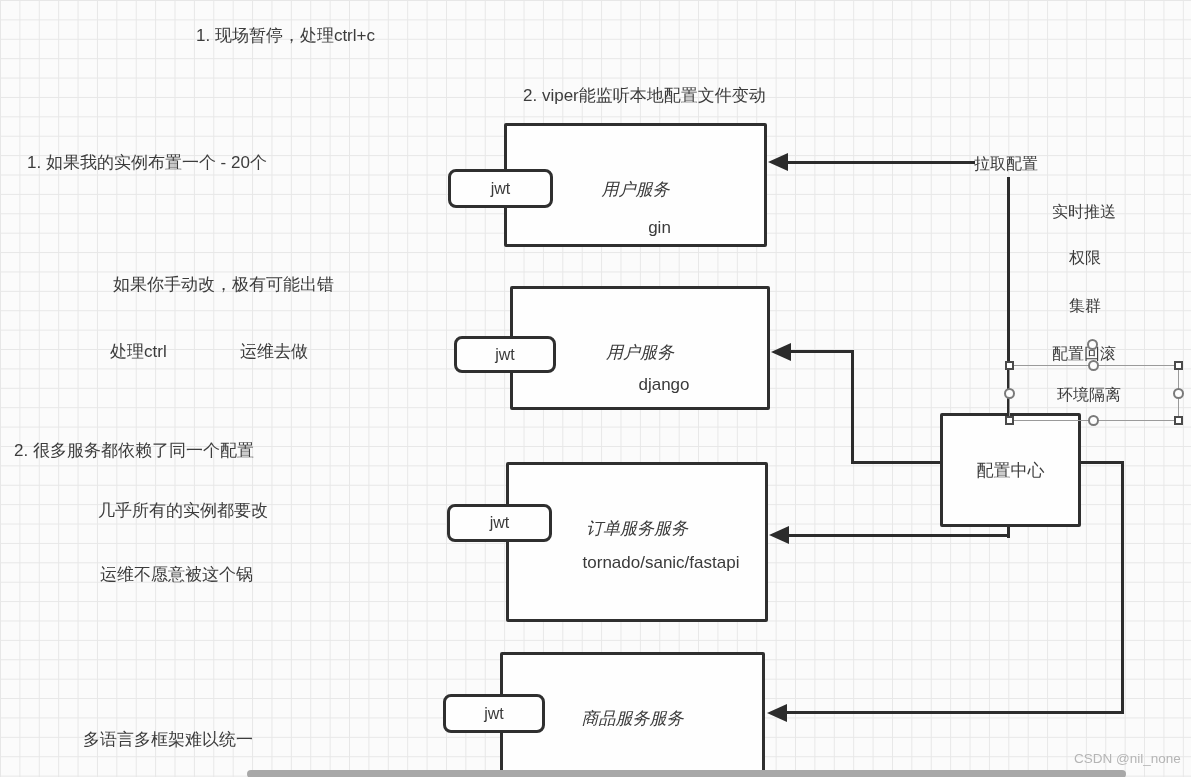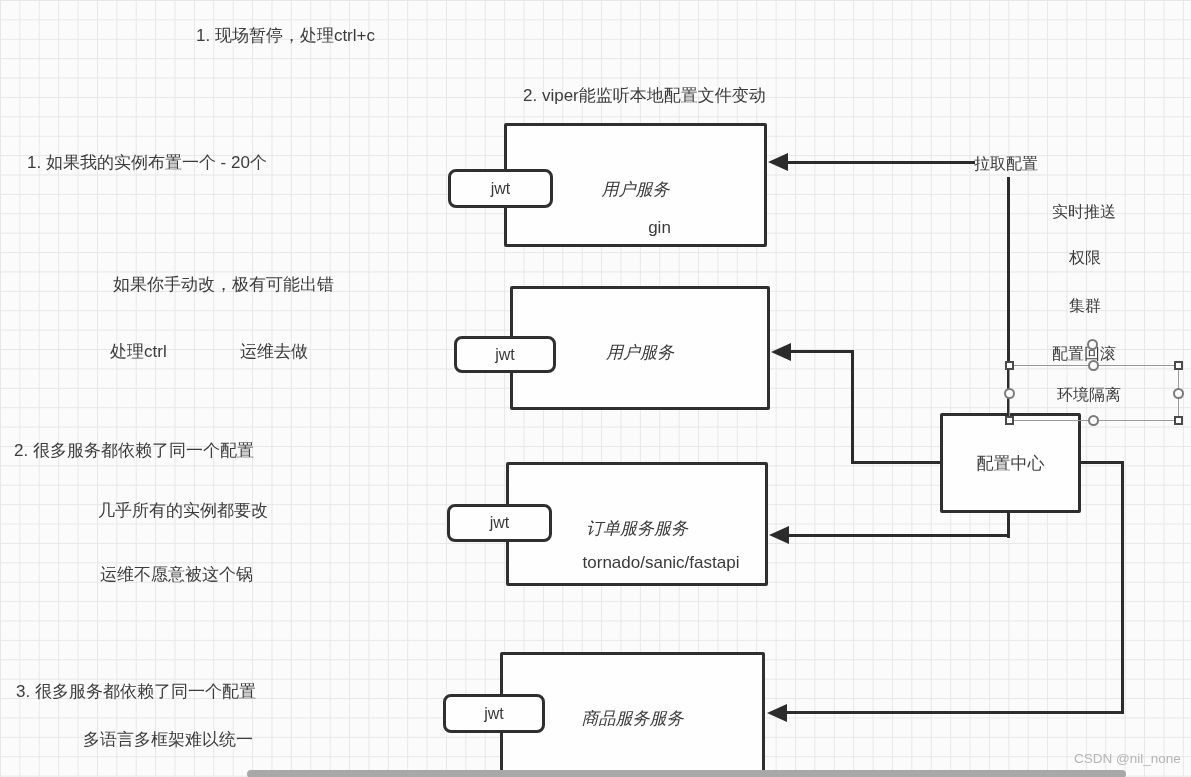--- a/index.html
+++ b/index.html
@@ -48,21 +48,20 @@
   <div class="note" style="left:196px;top:24px;">1. 现场暂停，处理ctrl+c</div>
   <div class="note" style="left:523px;top:84px;">2. viper能监听本地配置文件变动</div>
 
   <div class="note" style="left:27px;top:151px;">1. 如果我的实例布置一个 - 20个</div>
   <div class="note" style="left:113px;top:273px;">如果你手动改，极有可能出错</div>
   <div class="note" style="left:110px;top:340px;">处理ctrl</div>
   <div class="note" style="left:240px;top:340px;">运维去做</div>
   <div class="note" style="left:14px;top:439px;">2. 很多服务都依赖了同一个配置</div>
   <div class="note" style="left:98px;top:499px;">几乎所有的实例都要改</div>
   <div class="note" style="left:100px;top:563px;">运维不愿意被这个锅</div>
-  <div class="note" style="left:16px;top:680px;">3. 很多服务都依赖了同一个配置</div>
   <div class="note" style="left:83px;top:728px;">多语言多框架难以统一</div>
 
   <div class="arrow" style="left:768px;top:153px;"></div>
   <div class="hline" style="left:786px;top:161px;width:189px;"></div>
   <div class="vline" style="left:1007px;top:177px;height:236px;"></div>
   <div class="flabel" style="left:974px;top:154px;">拉取配置</div>
 
   <div class="arrow" style="left:771px;top:343px;"></div>
   <div class="hline" style="left:789px;top:350px;width:65px;"></div>
   <div class="vline" style="left:851px;top:350px;height:114px;"></div>
@@ -78,35 +77,36 @@
   <div class="arrow" style="left:767px;top:704px;"></div>
 
   <div class="shape" style="left:504px;top:123px;width:263px;height:124px;">
     <div class="sname">用户服务</div>
     <div class="sframework" style="top:92px;">gin</div>
   </div>
   <div class="jwt" style="left:448px;top:169px;width:105px;height:39px;">jwt</div>
 
   <div class="shape" style="left:510px;top:286px;width:260px;height:124px;">
     <div class="sname">用户服务</div>
+    <div class="sframework" style="top:86px;">django</div>
   </div>
   <div class="jwt" style="left:454px;top:336px;width:102px;height:37px;">jwt</div>
 
-  <div class="shape" style="left:506px;top:462px;width:262px;height:124px;">
+  <div class="shape" style="left:506px;top:462px;width:262px;height:160px;">
     <div class="sname">订单服务服务</div>
     <div class="sframework" style="top:88px;">tornado/sanic/fastapi</div>
   </div>
   <div class="jwt" style="left:447px;top:504px;width:105px;height:38px;">jwt</div>
 
   <div class="shape" style="left:500px;top:652px;width:265px;height:140px;">
     <div class="sname">商品服务服务</div>
   </div>
   <div class="jwt" style="left:443px;top:694px;width:102px;height:39px;">jwt</div>
 
-  <div class="shape" style="left:940px;top:413px;width:141px;height:100px;display:flex;align-items:center;justify-content:center;font-size:17px;z-index:4;">配置中心</div>
+  <div class="shape" style="left:940px;top:413px;width:141px;height:114px;display:flex;align-items:center;justify-content:center;font-size:17px;z-index:4;">配置中心</div>
 
   <div class="flabel" style="left:1052px;top:202px;">实时推送</div>
   <div class="flabel" style="left:1069px;top:248px;">权限</div>
   <div class="flabel" style="left:1069px;top:296px;">集群</div>
   <div class="flabel" style="left:1052px;top:344px;">配置回滚</div>
   <div class="flabel" style="left:1057px;top:385px;">环境隔离</div>
 
   <div class="sel-rect" style="left:1009px;top:365px;width:170px;height:56px;"></div>
   <div class="handle-sq" style="left:1005px;top:361px;"></div>
   <div class="handle-sq" style="left:1174px;top:361px;"></div>

